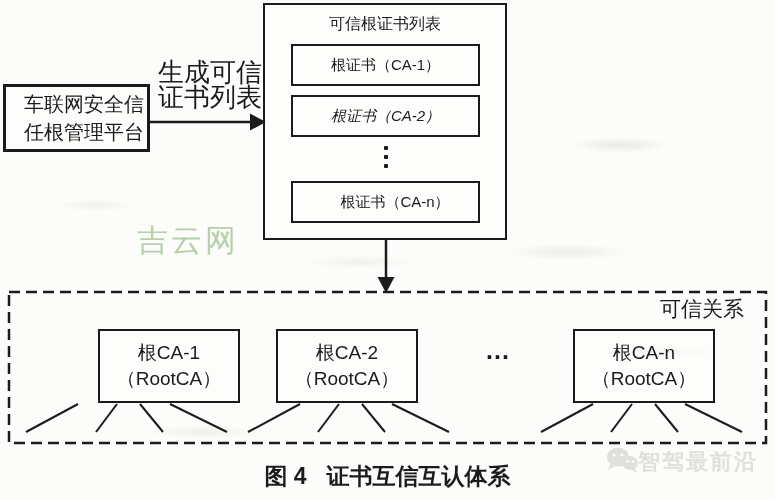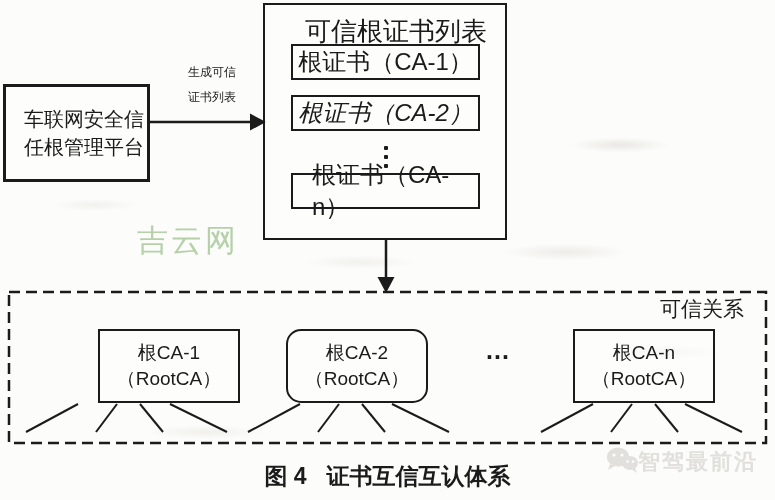--- a/index.html
+++ b/index.html
@@ -14,38 +14,38 @@
       radial-gradient(ellipse 85px 10px at 205px 432px, rgba(198,195,188,.22), transparent 70%),
       radial-gradient(ellipse 60px 9px at 95px 205px, rgba(198,195,188,.20), transparent 70%),
       radial-gradient(ellipse 80px 10px at 360px 262px, rgba(198,195,188,.20), transparent 70%);
     font-family:"Liberation Sans","DejaVu Sans",sans-serif;
     color:var(--ink,#1b1b1b);
   }
   .abs{position:absolute;}
   .box{border:3px solid var(--ink,#1b1b1b);box-sizing:border-box;background:rgba(253,253,252,.6);}
   .ctr{display:flex;flex-direction:column;align-items:center;justify-content:center;text-align:center;}
 
-  #platform-box{left:3px;top:84px;width:147px;height:98px;font-size:20px;line-height:28px;padding-left:15px;}
-  #arrow-label{left:158px;top:60px;width:108px;text-align:center;font-size:12px;line-height:25px;}
+  #platform-box{left:3px;top:84px;width:147px;height:68px;font-size:20px;line-height:28px;padding-left:15px;}
+  #arrow-label{left:158px;top:60px;width:108px;font-size:26px;line-height:25px;}
 
   #cert-list-box{left:263px;top:3px;width:244px;height:237px;border-width:2.5px;}
-  #cert-list-title{left:0;top:9px;width:100%;text-align:center;font-size:26px;margin-left:11px;}
-  .cert-item{left:26px;width:189px;height:36px;border:2.5px solid var(--ink,#1b1b1b);box-sizing:border-box;
-             display:flex;align-items:center;justify-content:center;font-size:24px;background:rgba(253,253,252,.6);}
+  #cert-list-title{left:0;top:9px;width:100%;text-align:center;font-size:16px;}
+  .cert-item{left:26px;width:189px;height:42px;border:2.5px solid var(--ink,#1b1b1b);box-sizing:border-box;
+             display:flex;align-items:center;justify-content:center;font-size:15px;background:rgba(253,253,252,.6);}
   #cert-item-1{top:39px;}
   #cert-item-2{top:90px;font-style:italic;}
-  #cert-item-n{top:168px;padding-left:19px;}
+  #cert-item-n{top:176px;padding-left:19px;}
   #vdots{left:116px;top:136px;width:10px;}
   #vdots i{display:block;width:4px;height:4px;background:var(--ink,#1b1b1b);border-radius:1px;margin:5px auto;}
 
   #trust-label{left:660px;top:295px;width:100px;font-size:21px;}
   .root-box{top:329px;width:142px;height:74px;border:2.5px solid var(--ink,#1b1b1b);box-sizing:border-box;
             font-size:19px;line-height:26px;background:rgba(253,253,252,.6);}
   #root-box-1{left:58px;margin-left:40px;}
-  #root-box-2{left:286px;border-radius:15px;}
+  #root-box-2{left:276px;}
   #root-box-n{left:573px;}
   #hdots{left:478px;top:336px;width:40px;text-align:center;font-size:25px;font-weight:bold;letter-spacing:1px;}
 
   #caption{left:0;top:461px;width:775px;text-align:center;font-size:23px;font-weight:bold;}
   #caption .gap{display:inline-block;width:20px;}
 
   #wm-green{left:137px;top:220px;font-size:31px;font-weight:normal;letter-spacing:3px;color:var(--green,#b6d1aa);}
   #wm-gray{left:638px;top:447px;font-size:22px;letter-spacing:2px;color:var(--gray,#e1e0dc);font-weight:bold;}
   #wm-icon{left:605px;top:446px;}
 

